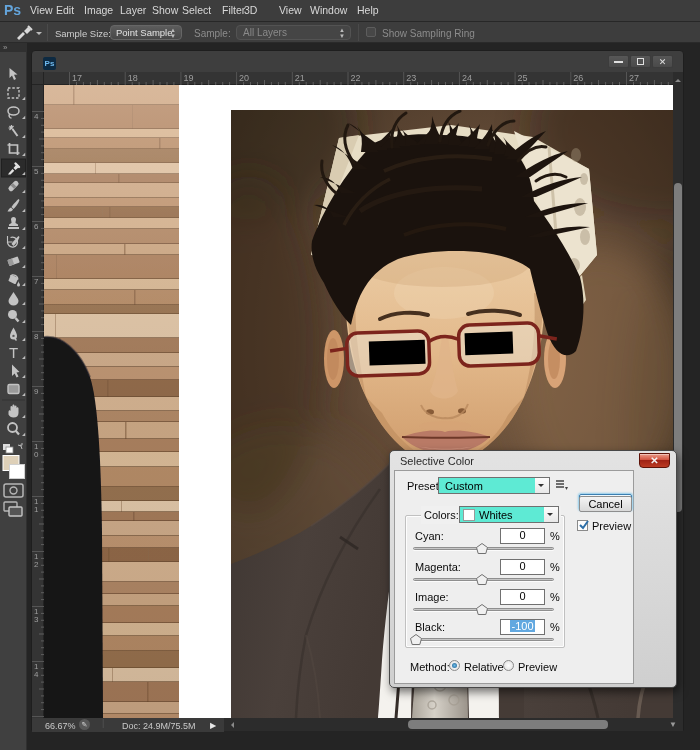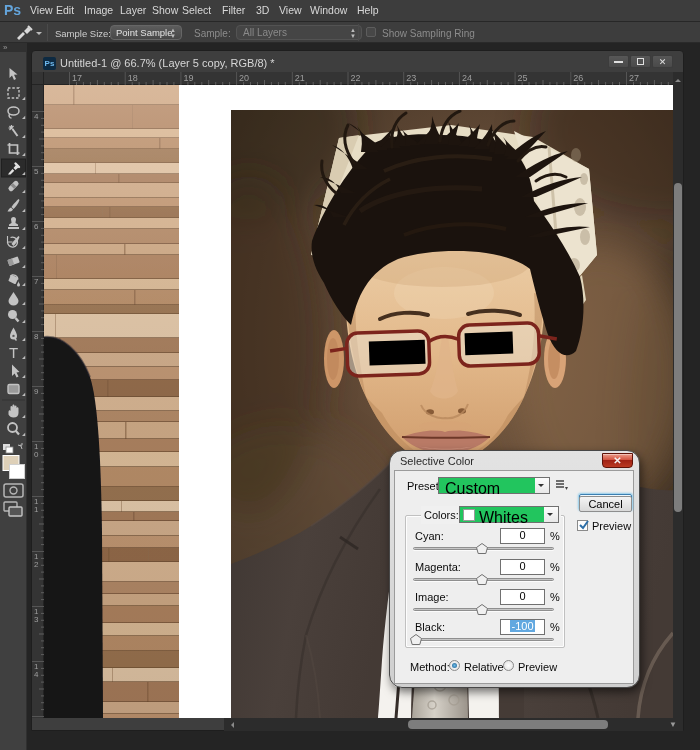--- a/index.html
+++ b/index.html
@@ -15,27 +15,27 @@
 .vsep{position:absolute;top:2px;width:1px;height:17px;background:#323232;border-right:1px solid #4a4a4a;}
 #toolbar{left:0;top:43px;width:27px;height:707px;background:#404040;border-right:1px solid #303030;}
 #tbhead{left:0;top:43px;width:27px;height:9px;background:#303030;color:#9a9a9a;font-size:8px;line-height:9px;padding-left:3px;letter-spacing:1px;}
 #win{left:31px;top:50px;width:653px;height:681px;background:#3e3e3e;border:1px solid #1e1e1e;border-radius:4px 4px 0 0;}
 #tabtitle{color:#d6d6d6;font-size:11px;}
 .wbtn{position:absolute;top:4px;width:21px;height:13px;background:linear-gradient(#575757,#4a4a4a);border:1px solid #3c3c3c;color:#e0e0e0;text-align:center;font-size:9px;line-height:12px;border-radius:2px;}
 .ruler{background:#343434;}
 #statusbar{color:#c9c9c9;font-size:9px;}
 .scrt{background:#2c2c2c;}
 .scrth{background:#7d7d7d;border-radius:4px;}
-#dlg{left:389px;top:450px;width:251px;height:238px;background:linear-gradient(#e3e3e3,#cfcfcf);border:1px solid #484848;border-radius:13px;box-shadow:2px 4px 10px rgba(0,0,0,0.55);font-size:11px;color:#111;}
+#dlg{left:389px;top:450px;width:288px;height:238px;background:linear-gradient(#e3e3e3,#cfcfcf);border:1px solid #484848;border-radius:5px;box-shadow:2px 4px 10px rgba(0,0,0,0.55);font-size:11px;color:#111;}
 #dlgtitle{position:absolute;left:10px;top:4px;color:#2a2a2a;font-size:11px;}
 #dlgclose{position:absolute;right:6px;top:2px;width:31px;height:15px;background:linear-gradient(#eb9c8a,#d35340 45%,#a02315 50%,#bb3a22);border:1px solid #5e1208;border-radius:0 0 4px 4px;color:#f2f2f2;font-size:10px;font-weight:bold;text-align:center;line-height:14px;box-shadow:inset 0 1px 0 rgba(255,255,255,.4);}
 #dlgclient{position:absolute;left:4px;top:19px;width:240px;height:214px;background:#eeeeee;border:1px solid #9b9b9b;}
 .dlglab{position:absolute;color:#0a0a0a;}
 .dlgbox{position:absolute;background:#fff;border:1px solid #707070;font-size:11px;color:#000;text-align:center;}
-.combo{position:absolute;background:#22c55e;border:1px solid #707070;font-size:16px;color:#000;}
+.combo{position:absolute;background:#5eead4;border:1px solid #707070;font-size:11px;color:#000;}
 .combo .arr{position:absolute;right:0;top:0;width:14px;height:100%;background:linear-gradient(#fcfcfc,#e8e8e8);}
 .combo .arr:after{content:"";position:absolute;left:3px;top:6px;border:3.5px solid transparent;border-top-color:#333;}
 .btn{position:absolute;width:53px;height:16px;background:linear-gradient(#f4f4f4,#d9d9d9);border:1px solid #8e8e8e;border-radius:2px;text-align:center;line-height:15px;font-size:11px;color:#000;}
 #okbtn{background:linear-gradient(#f0f9fe,#dcf0fa 45%,#bfe3f5);border:1px solid #3c7fb1;box-shadow:0 0 2px 1px #8ecbea;}
 .slider{position:absolute;height:3px;background:#c6c6c6;border:1px solid #8f8f8f;border-radius:2px;box-shadow:0 1px 0 #fbfbfb;}
 .thumb{position:absolute;width:12px;height:11px;}
 .radio{position:absolute;width:11px;height:11px;background:radial-gradient(#fefefe,#ddd);border:1px solid #8a8a8a;border-radius:50%;}
 .radio.on:after{content:"";position:absolute;left:2px;top:2px;width:5px;height:5px;border-radius:50%;background:radial-gradient(#6bbbe8,#1d5a8a);}
 .chk{position:absolute;width:11px;height:11px;background:#fdfdfd;border:1px solid #8a8a8a;}
 #grpbox{position:absolute;border:1px solid #c0c0c0;border-radius:2px;box-shadow:inset 0 0 0 1px #fdfdfd;}
@@ -44,37 +44,37 @@
 
 <div id="menubar" class="abs">
  <div id="pslogo" class="abs">Ps</div>
  <span class="mi" style="left:30px">View</span>
  <span class="mi" style="left:56px">Edit</span>
  <span class="mi" style="left:84px">Image</span>
  <span class="mi" style="left:120px">Layer</span>
  <span class="mi" style="left:152px">Show</span>
  <span class="mi" style="left:182px">Select</span>
  <span class="mi" style="left:222px">Filter</span>
- <span class="mi" style="left:256px">3D</span>
+ <span class="mi" style="left:244px">3D</span>
  <span class="mi" style="left:279px">View</span>
  <span class="mi" style="left:310px">Window</span>
  <span class="mi" style="left:357px">Help</span>
 </div>
 
 <div id="optbar" class="abs">
  <svg class="abs" style="left:14px;top:3px" width="20" height="16" viewBox="0 0 20 16">
       <path d="M3,13 L9,7 L11,9 L5,15 Z M10,6 L13,3 L14,2 L17,5 L13,9 Z" fill="#d9d9d9"></path>
       <path d="M14,1 L18,5" stroke="#d9d9d9" stroke-width="2"></path>
     </svg>
  <div class="abs" style="left:36px;top:10px;border:3px solid transparent;border-top-color:#bbb"></div>
  <div class="vsep" style="left:47px"></div>
  <span class="abs" style="left:55px;top:6px;font-size:9.5px">Sample Size:</span>
  <div class="ddl" style="left:110px;top:3px;width:72px;font-size:9.5px;padding-left:5px">Point Sample<span class="spn">▲<br>▼</span></div>
  <span class="abs dis" style="left:194px;top:6px;font-size:10px">Sample:</span>
- <div class="ddl off" style="left:236px;top:3px;width:126px">All Layers<span class="spn">▲<br>▼</span></div>
+ <div class="ddl off" style="left:236px;top:3px;width:115px">All Layers<span class="spn">▲<br>▼</span></div>
  <div class="vsep" style="left:358px"></div>
  <div class="abs" style="left:366px;top:5px;width:10px;height:10px;background:#474747;border:1px solid #5d5d5d;border-radius:2px"></div>
  <span class="abs dis" style="left:382px;top:6px;font-size:10px">Show Sampling Ring</span>
 </div>
 
 <div id="toolbar" class="abs"></div>
 <div id="tbhead" class="abs">»</div>
 <svg class="abs" style="left:0;top:52px" width="27" height="480" viewBox="0 0 27 480">
 <rect x="1.5" y="107" width="24" height="18" fill="#2b2b2b" stroke="#202020" stroke-width="1"></rect>
 <g transform="translate(13.5,22)">
@@ -189,21 +189,20 @@
     <rect x="10" y="413" width="14" height="13" fill="#fff"></rect>
 <rect x="4" y="432" width="19" height="13" rx="2" fill="none" stroke="#b5b5b5" stroke-width="1.5"></rect>
     <circle cx="13.5" cy="438.5" r="3.5" fill="none" stroke="#b5b5b5" stroke-width="1.4"></circle>
 <rect x="4" y="450" width="13" height="9" rx="1" fill="none" stroke="#b5b5b5" stroke-width="1.4"></rect>
     <rect x="9" y="455" width="13" height="9" rx="1" fill="#555" stroke="#c5c5c5" stroke-width="1.4"></rect>
 </svg>
 
 <div id="win" class="abs">
 
  <div class="abs" style="left:11px;top:6px;width:13px;height:13px;background:#0d2a42;border-radius:2px;color:#6fb9ee;font-size:8px;font-weight:bold;text-align:center;line-height:13px">Ps</div>
- <span id="tabtitle" class="abs" style="left:28px;top:6px">Untitled-1 @ 66.7% (Layer 5 copy, RGB/8) *</span>
  <div class="wbtn" style="left:576px"><span style="display:inline-block;width:9px;height:2px;background:#e0e0e0;margin-bottom:2px"></span></div>
  <div class="wbtn" style="left:598px"><span style="display:inline-block;width:7px;height:7px;border:1.5px solid #e0e0e0;margin-top:1px"></span></div>
  <div class="wbtn" style="left:620px">✕</div>
 
  <div class="ruler abs" style="left:0;top:21px;width:12px;height:13px;border-right:1px solid #232323;border-bottom:1px solid #232323"></div>
  <svg class="abs" style="left:12px;top:21px" width="629" height="13" viewBox="0 0 629 13">
   <rect width="629" height="13" fill="#343434"></rect>
   <rect y="12" width="629" height="1" fill="#232323"></rect>
   <rect x="25.0" y="0" width="1" height="13" fill="#555"></rect>
 <text x="28.0" y="9" font-size="9" fill="#9e9e9e">17</text>
@@ -701,20 +700,27 @@
 </g>
  </svg>
 
  <div class="scrt abs" style="left:641px;top:21px;width:10px;height:646px"></div>
  <div class="abs" style="left:643px;top:25px;width:0;height:0;border:3px solid transparent;border-bottom-color:#8a8a8a"></div>
  <div class="scrth abs" style="left:642px;top:132px;width:8px;height:329px"></div>
 
  <div class="scrt abs" style="left:192px;top:667px;width:459px;height:13px"></div>
  <div class="abs" style="left:196px;top:671px;width:0;height:0;border:3px solid transparent;border-right-color:#8a8a8a"></div>
  <div class="scrth abs" style="left:376px;top:669px;width:200px;height:9px"></div>
+ <div id="statusbar" class="abs" style="left:0;top:667px;width:192px;height:14px;background:#3a3a3a">
+  <span class="abs" style="left:13px;top:3px">66.67%</span>
+  <span class="abs" style="left:70px;top:0px;color:#555">|</span>
+  <div class="abs" style="left:47px;top:1px;width:11px;height:11px;border-radius:50%;background:#585858;color:#ddd;font-size:7px;text-align:center;line-height:11px">✎</div>
+  <span class="abs" style="left:90px;top:3px">Doc: 24.9M/75.5M</span>
+  <span class="abs" style="left:178px;top:3px;color:#e8e8e8;font-size:8px">▶</span>
+ </div>
  <div class="abs" style="left:637px;top:669px;color:#999;font-size:8px">▼</div>
 </div>
 
 <div id="dlg" class="abs">
  <span id="dlgtitle">Selective Color</span>
  <div id="dlgclose">✕</div>
  <div id="dlgclient">
   <span class="dlglab" style="left:12px;top:9px">Preset:</span>
   <div class="combo" style="left:43px;top:6px;width:112px;height:17px">
         <span style="position:absolute;left:6px;top:2px">Custom</span>

